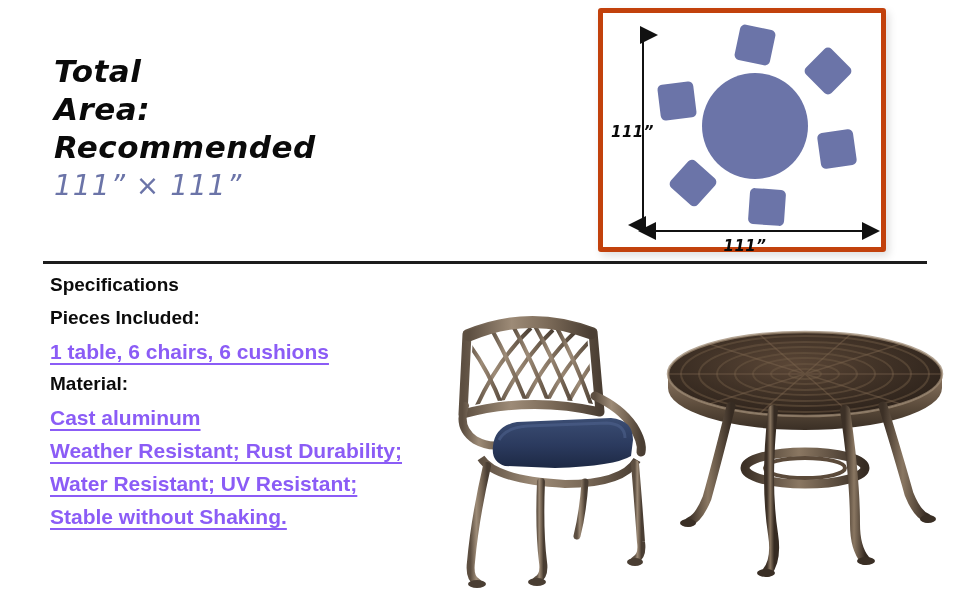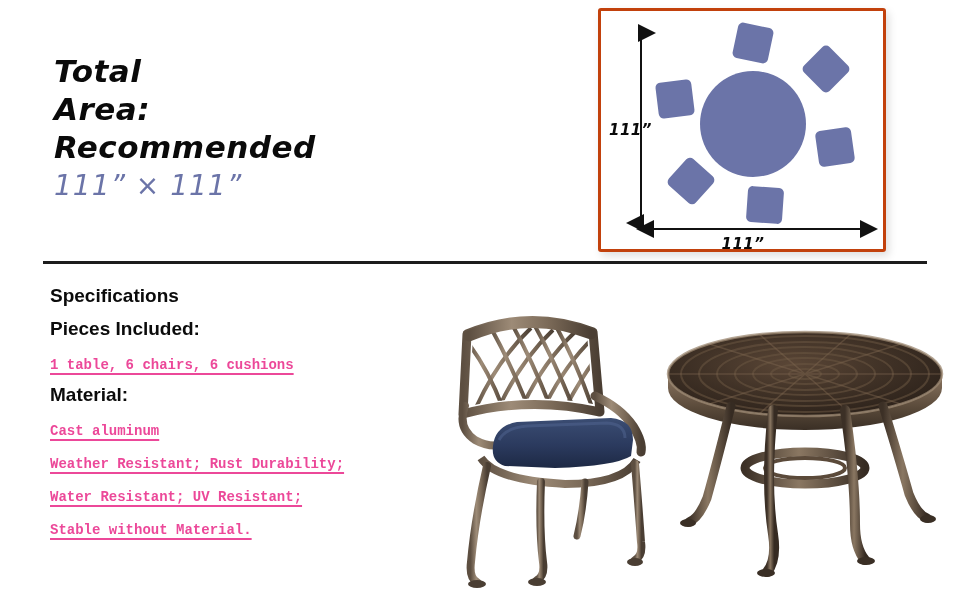--- a/index.html
+++ b/index.html
@@ -51,21 +51,21 @@
   }
 
   
   #layout-card {
     position: absolute;
     left: 598px;
     top: 8px;
     width: 288px;
     height: 244px;
     background: #ffffff;
-    border: 3px solid #c2410c;
+    border: 5px solid #c2410c;
     border-radius: 3px;
     box-shadow: 3px 4px 9px rgba(0,0,0,0.13);
   }
 
   #layout-card svg { display: block; width: 288px; height: 244px; }
 
   .dim-line { stroke: #111111; stroke-width: 2; fill: none; }
   .chair-shape { fill: #6b74a8; }
   .table-shape { fill: #6b74a8; }
 
@@ -92,36 +92,36 @@
   #specs {
     position: absolute;
     left: 50px;
     top: 274px;
     width: 420px;
   }
 
   .spec-row {
     height: 33px;
     display: flex;
-    align-items: flex-end;
+    align-items: flex-start;
   }
 
   .spec-label {
     font-family: "Liberation Sans", sans-serif;
     font-weight: 700;
     font-size: 19px;
     color: #0b0b0b;
     white-space: nowrap;
   }
 
   .spec-value {
-    font-family: Liberation Mono, monospace;
+    font-family: Liberation Sans, sans-serif;
     font-weight: 700;
-    font-size: 14px;
-    color: #ec4899;
+    font-size: 21px;
+    color: #8b5cf6;
     text-decoration: underline;
     text-decoration-thickness: 2px;
     text-underline-offset: 4px;
     white-space: nowrap;
   }
 
   
   #chair-photo {
     position: absolute;
     left: 435px;
@@ -209,21 +209,21 @@
       <span class="spec-value">Cast aluminum</span>
     </div>
 
     <div class="spec-row">
       <span class="spec-value">Weather Resistant; Rust Durability;</span>
     </div>
     <div class="spec-row">
       <span class="spec-value">Water Resistant; UV Resistant; </span>
     </div>
     <div class="spec-row">
-      <span class="spec-value">Stable without Material.</span>
+      <span class="spec-value">Stable without Shaking.</span>
     </div>
   </div>
 
   <div id="chair-photo">
     <svg viewBox="0 0 270 300" xmlns="http://www.w3.org/2000/svg">
       <defs>
         <linearGradient id="metalV" x1="0" y1="0" x2="1" y2="0">
           <stop offset="0%" stop-color="#5d4f41"></stop>
           <stop offset="35%" stop-color="#9d8b77"></stop>
           <stop offset="65%" stop-color="#7b6a58"></stop>

